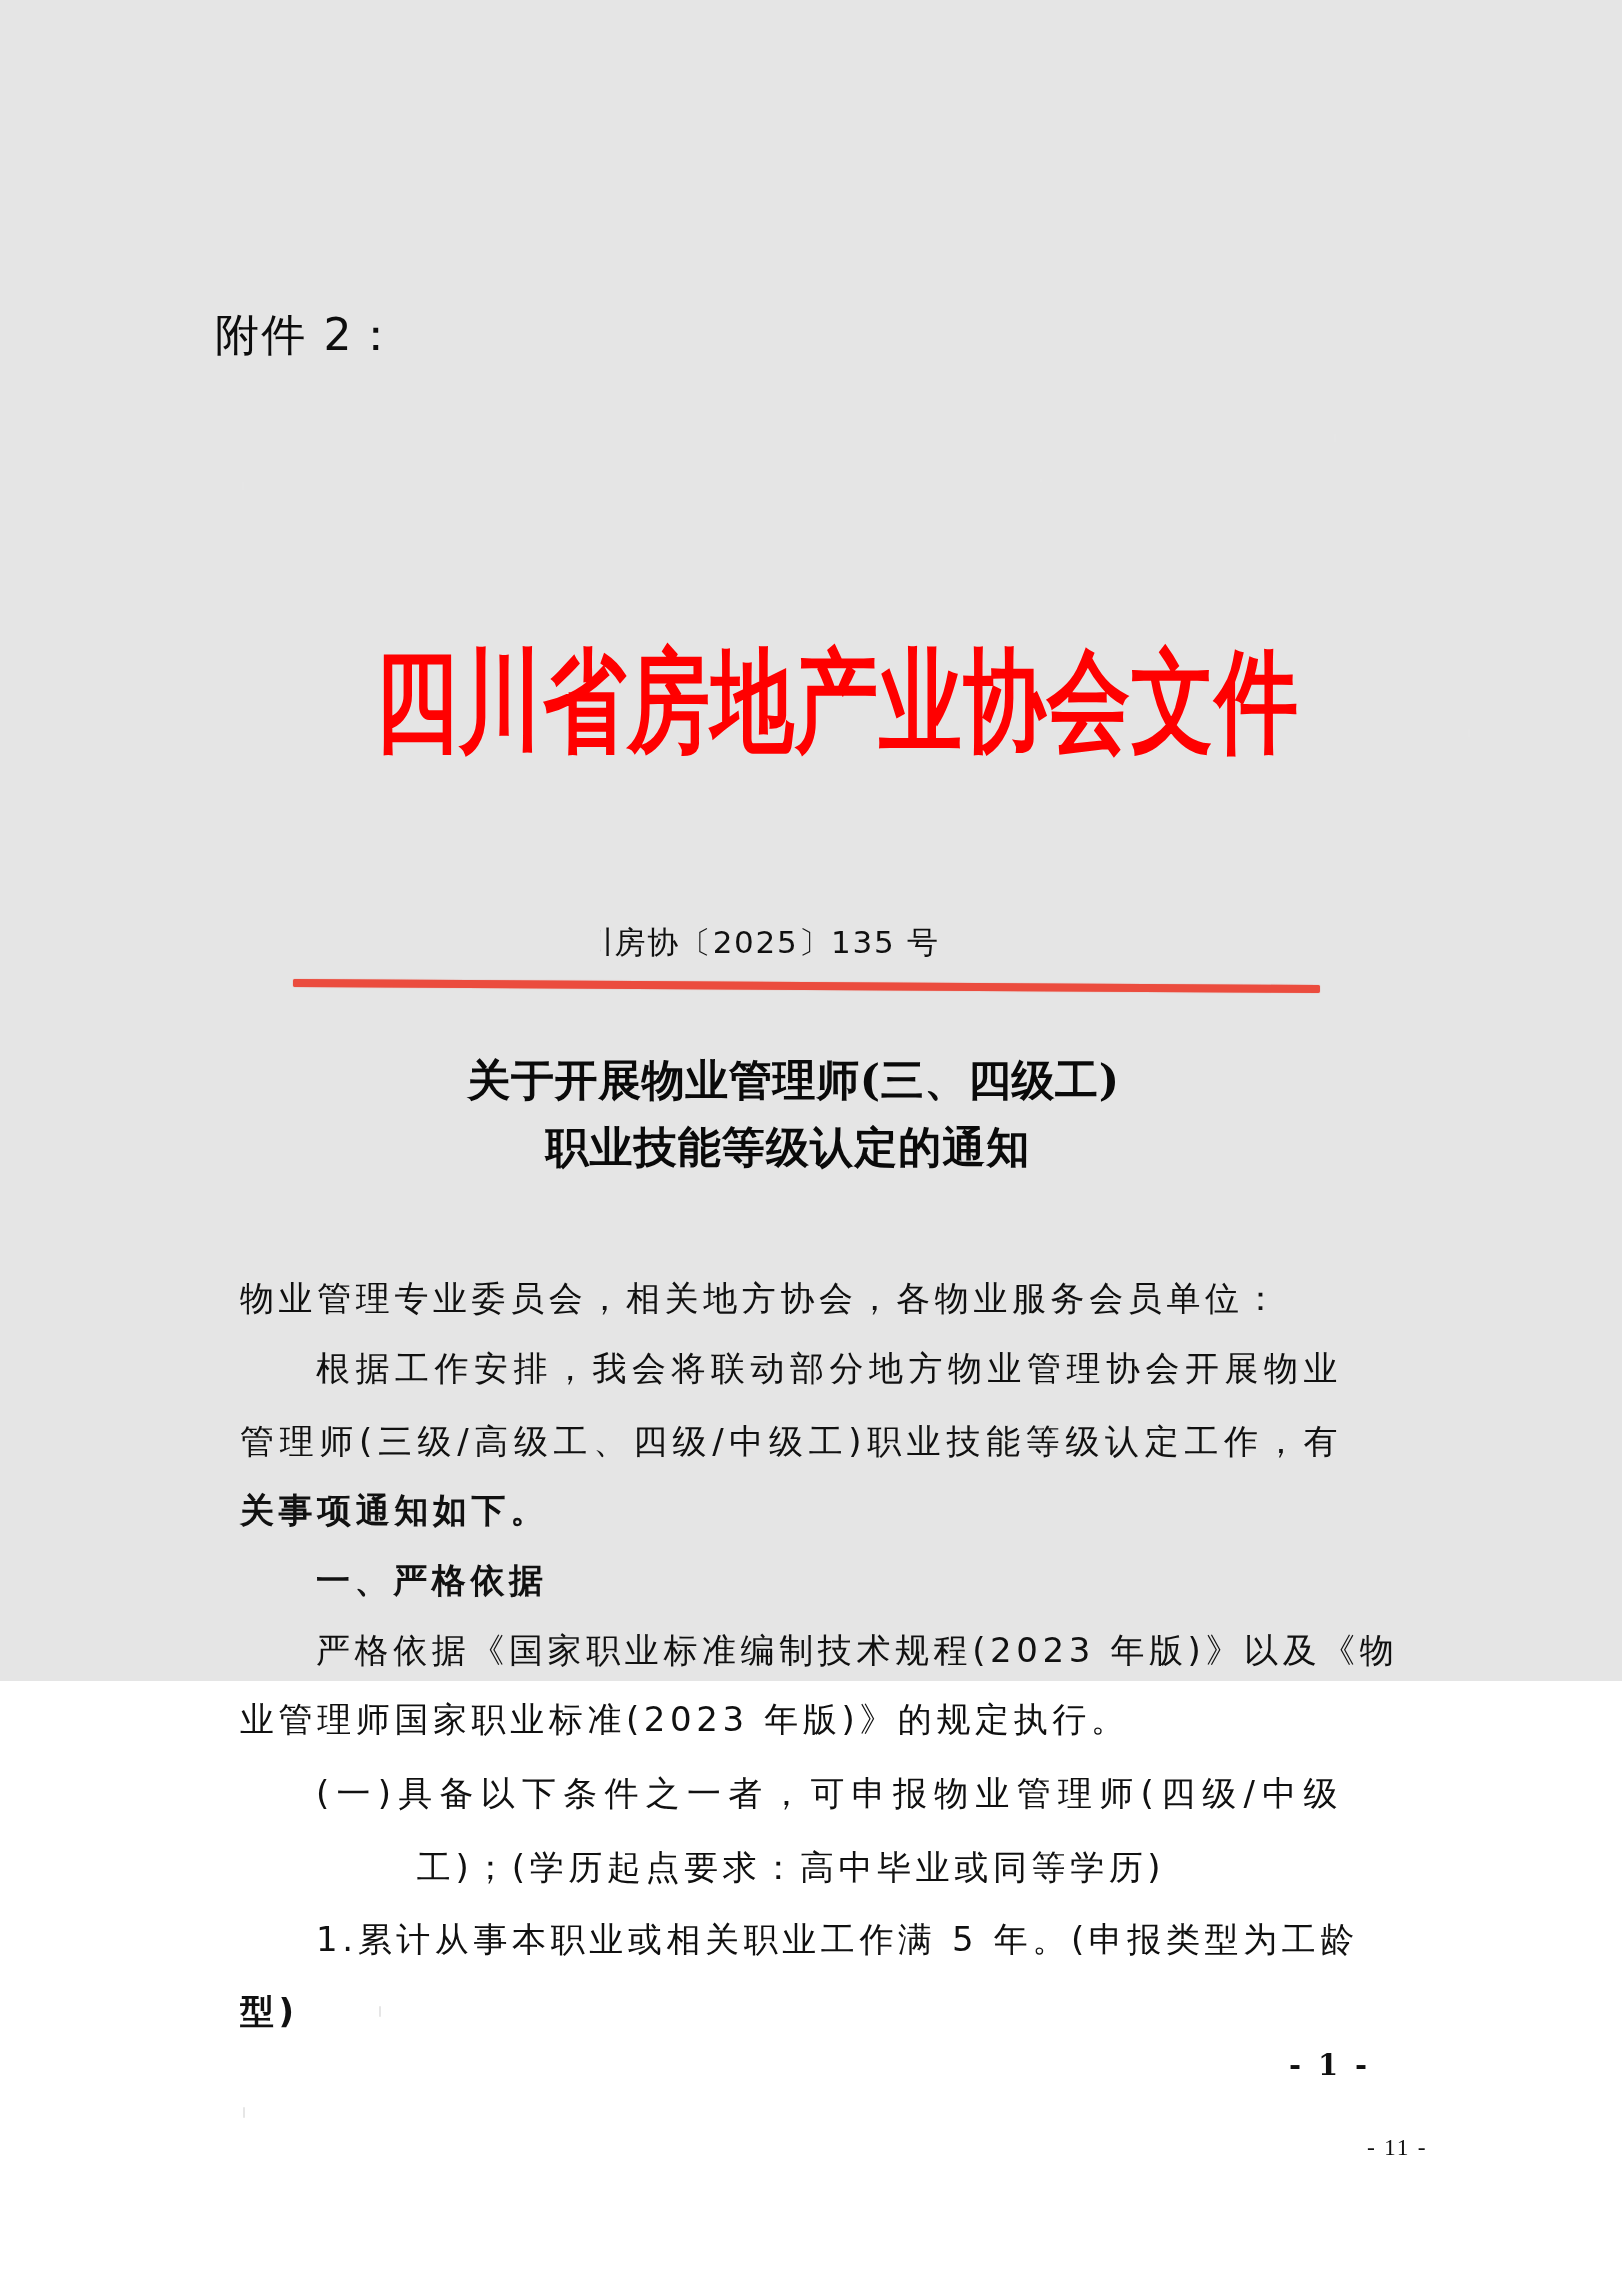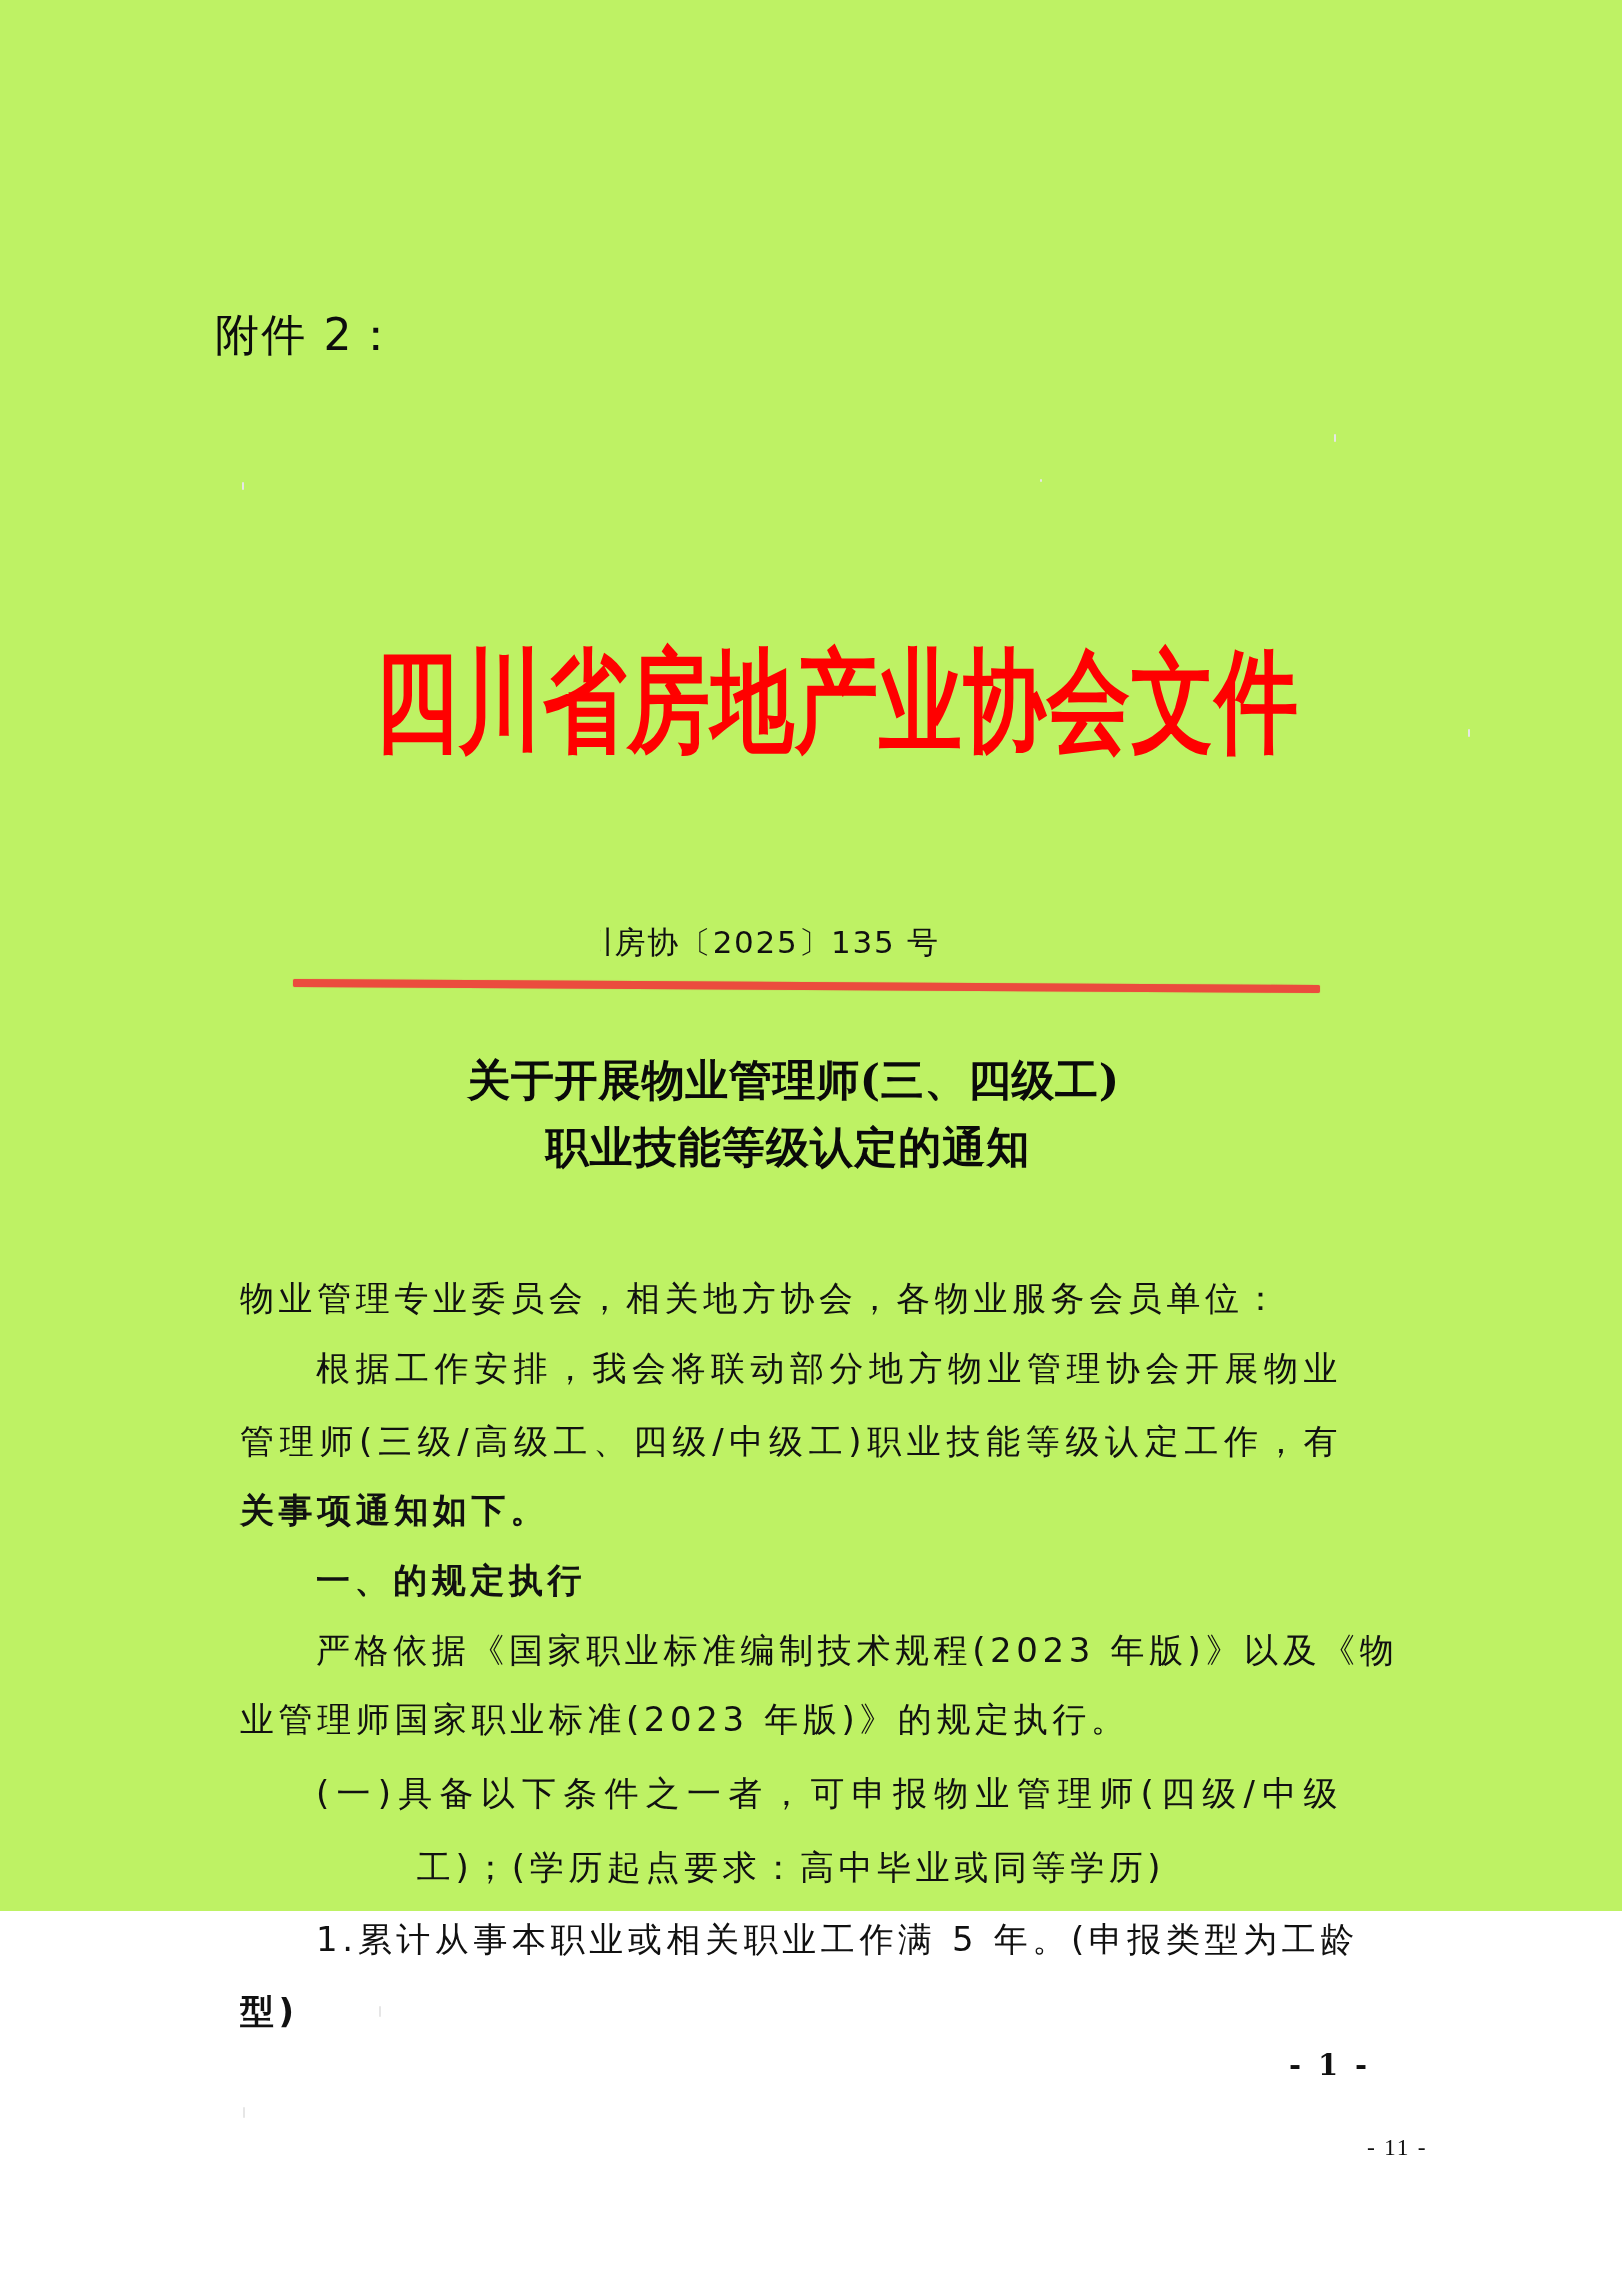--- a/index.html
+++ b/index.html
@@ -12,22 +12,22 @@
     height: 2295px;
     position: relative;
     overflow: hidden;
     font-family: "DejaVu Sans", "Liberation Sans", sans-serif;
     color: #111111;
   }
   .page {
     position: absolute;
     left: 0; top: 0;
     width: 1623px;
-    height: 1911px;
-    background: #bef264;
+    height: 1681px;
+    background: #e5e5e5;
   }
   .abs { position: absolute; white-space: nowrap; }
 
   
   .attachment-label {
     left: 215px;
     top: 307px;
     font-size: 44px;
     line-height: 56px;
     letter-spacing: 2.2px;
@@ -178,21 +178,21 @@
 
   <div class="abs title l1">关于开展物业管理师(三、四级工)</div>
   <div class="abs title l2">职业技能等级认定的通知</div>
 
   <div class="abs body-line" style="top:1273px;">物业管理专业委员会，相关地方协会，各物业服务会员单位：</div>
 
   <div class="abs body-line indent justify" style="top:1343px;">根据工作安排，我会将联动部分地方物业管理协会开展物业</div>
   <div class="abs body-line bold-frag" style="top:1485px;">关事项通知如下。</div>
   <div class="abs body-line justify" style="top:1416px;">管理师(三级/高级工、四级/中级工)职业技能等级认定工作，有</div>
 
-  <div class="abs body-line indent heading-line" style="top:1555px;">一、的规定执行</div>
+  <div class="abs body-line indent heading-line" style="top:1555px;">一、严格依据</div>
 
   <div class="abs body-line indent justify" style="top:1625px;">严格依据《国家职业标准编制技术规程(2023 年版)》以及《物</div>
   <div class="abs body-line" style="top:1694px;">业管理师国家职业标准(2023 年版)》的规定执行。</div>
 
   <div class="abs body-line indent justify" style="top:1768px;">(一)具备以下条件之一者，可申报物业管理师(四级/中级</div>
   <div class="abs body-line" style="top:1842px;text-align:center;">工)；(学历起点要求：高中毕业或同等学历)</div>
 
   <div class="abs body-line indent justify" style="top:1914px;">1.累计从事本职业或相关职业工作满 5 年。(申报类型为工龄</div>
   <div class="abs body-line bold-frag" style="top:1986px;">型)</div>
 

